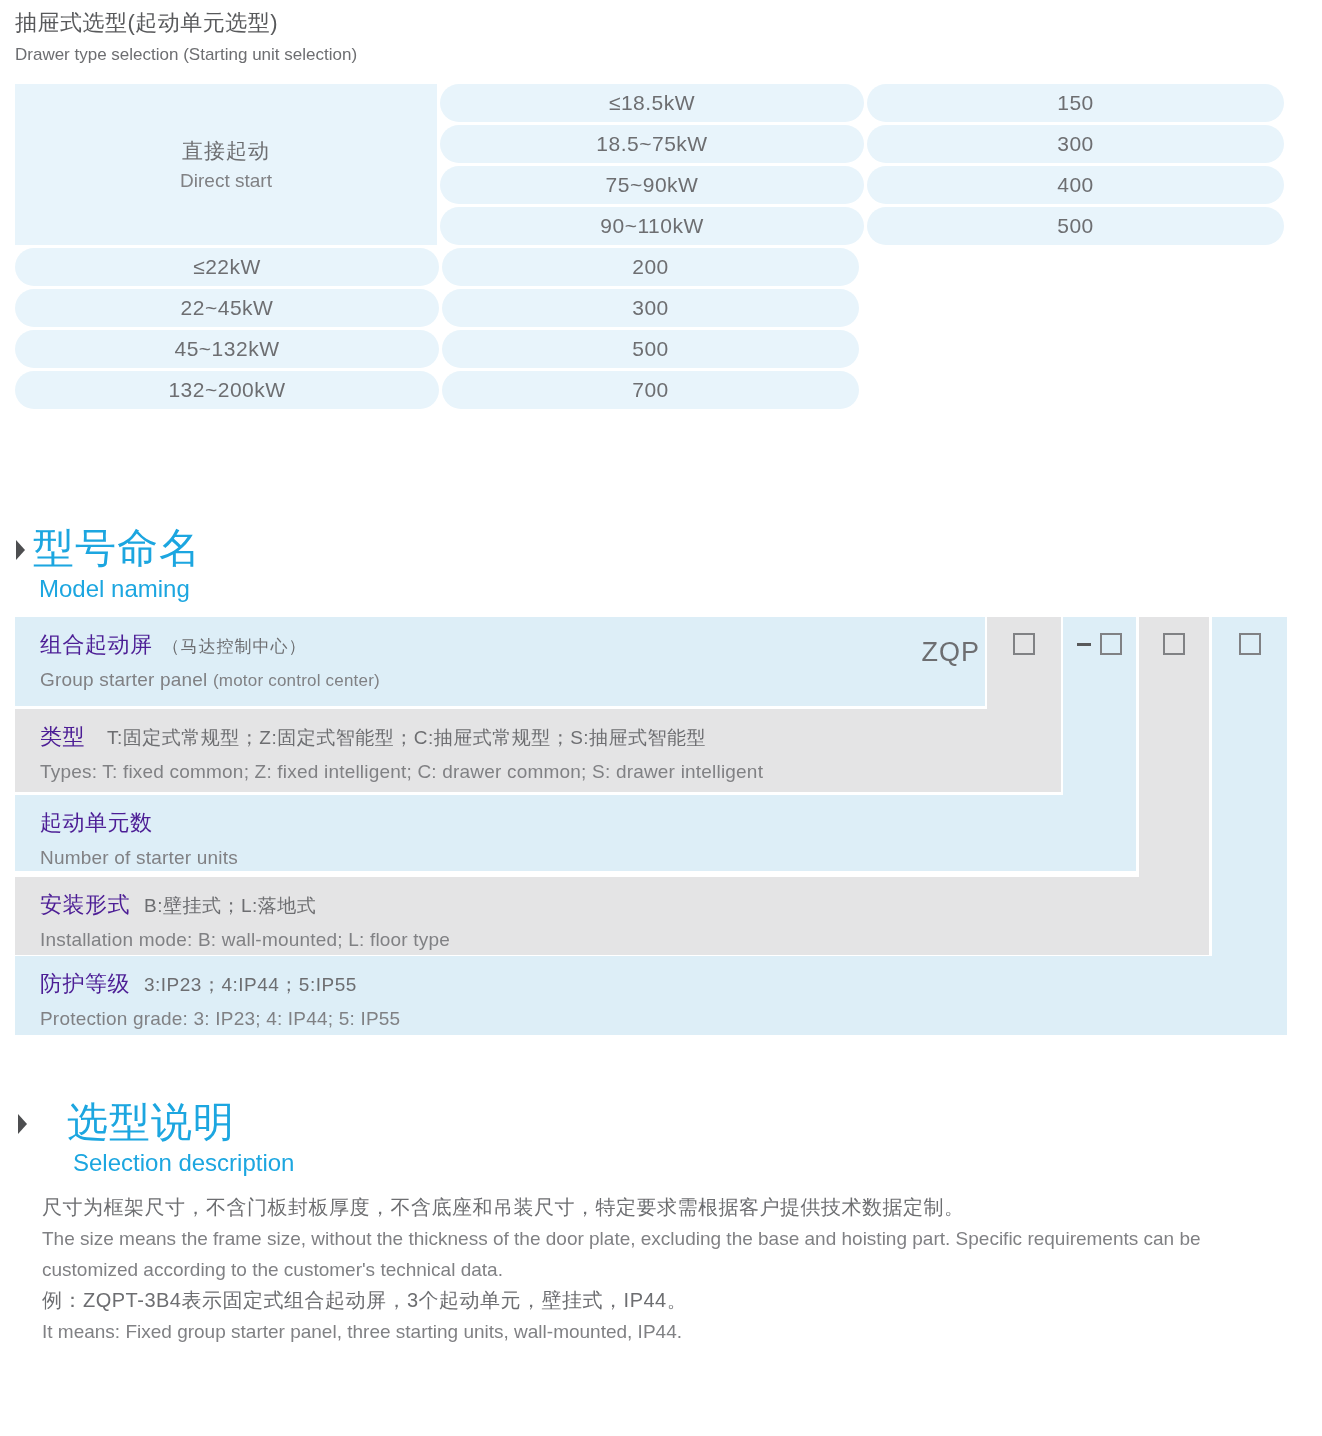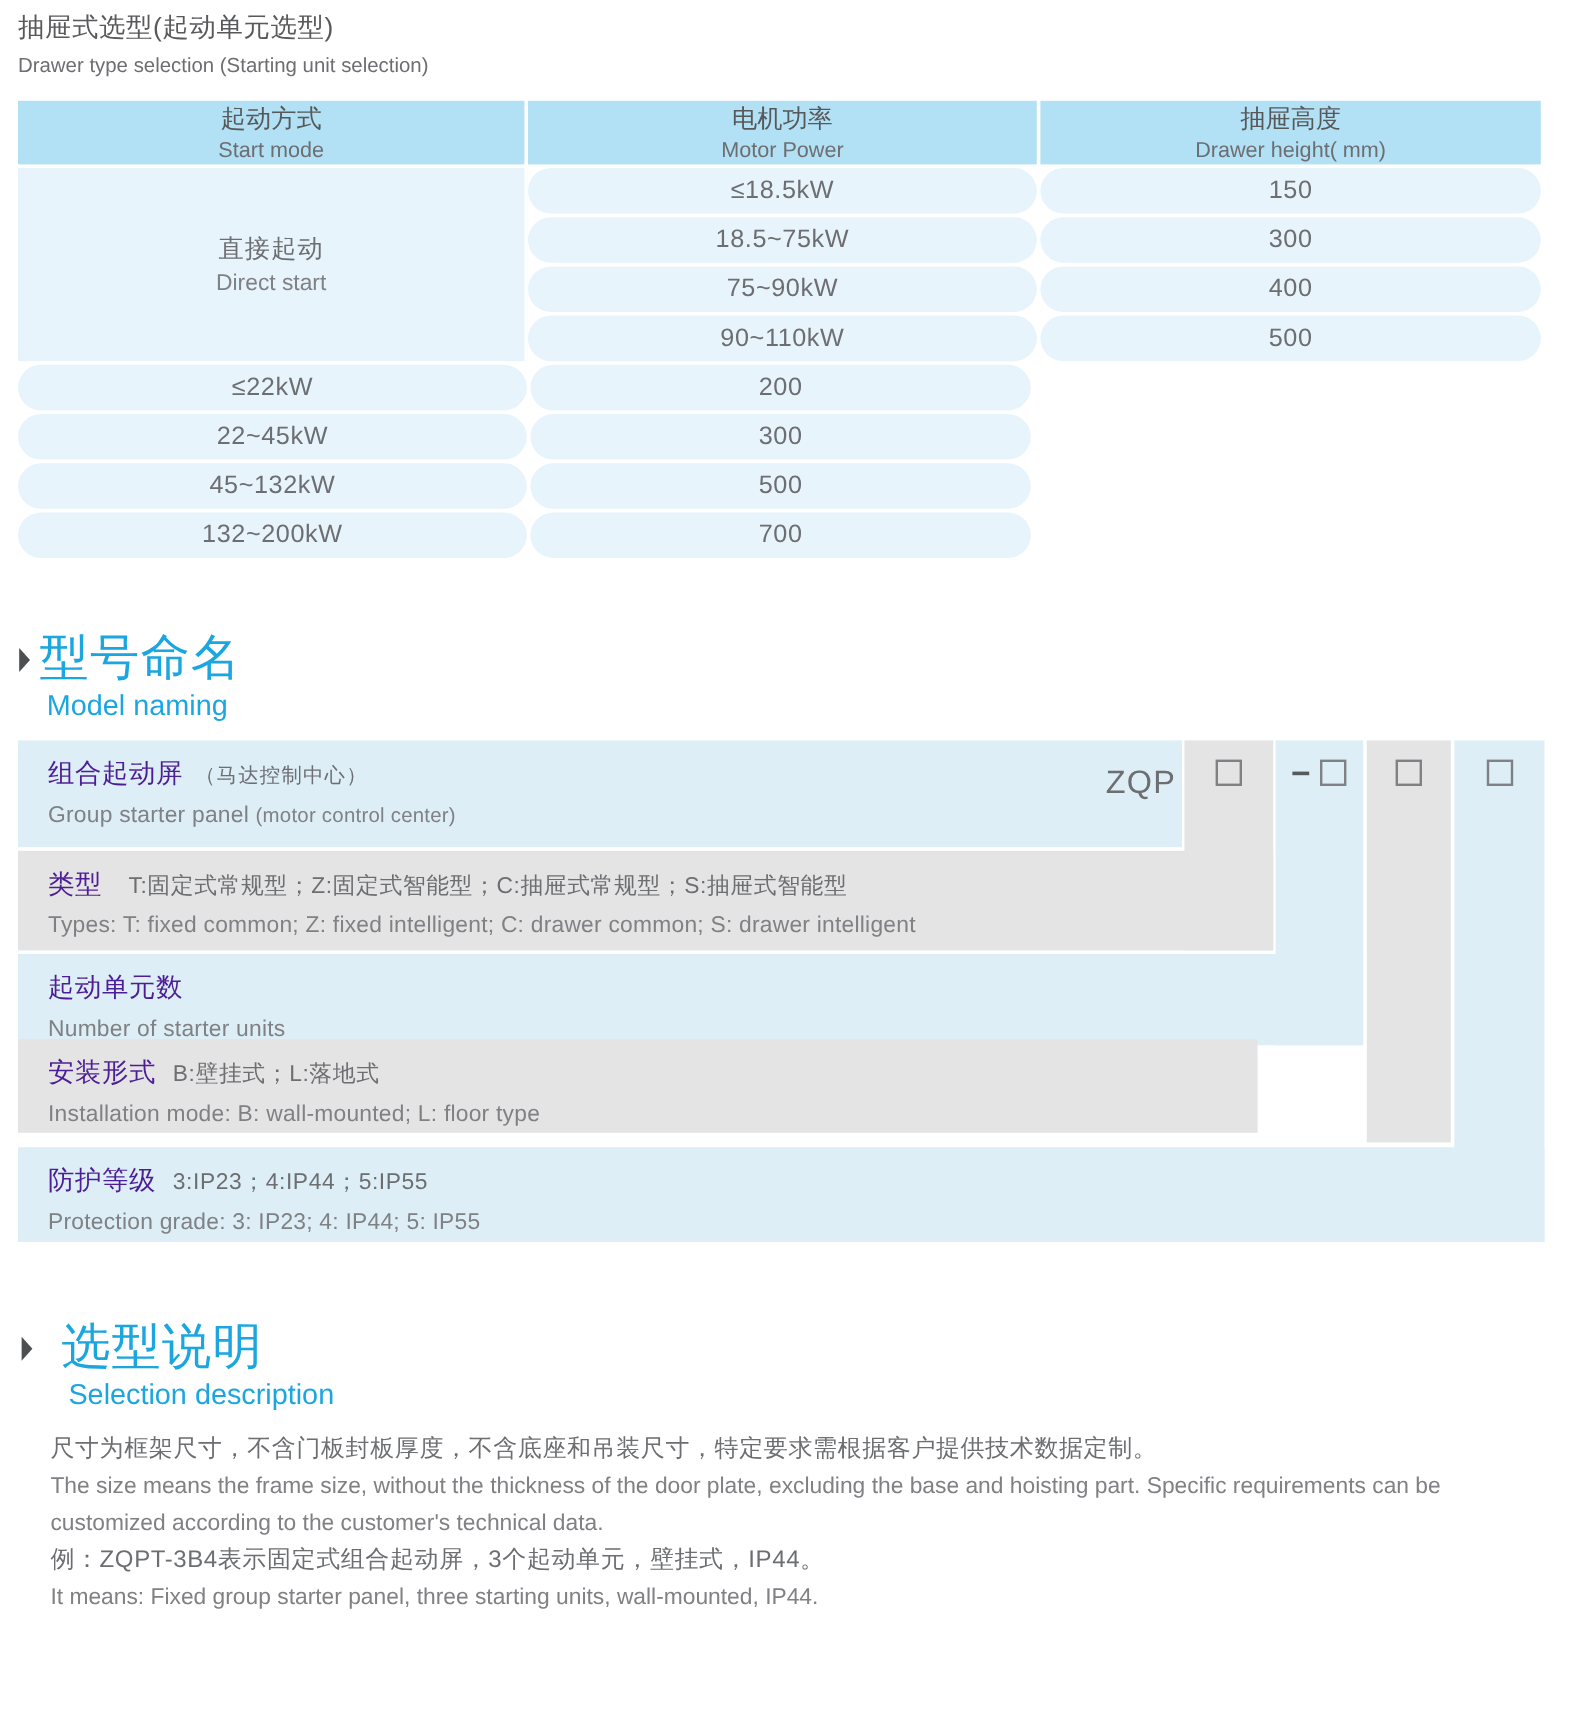--- a/index.html
+++ b/index.html
@@ -28,32 +28,32 @@
   .trow { display:flex; gap:3px; height:38px; }
   .td { background:#e8f4fb; display:flex; align-items:center; justify-content:center; font-size:21px; color:#6d6e71; letter-spacing:0.5px;border-radius:19px; }
 
   
   .sec-head { position:absolute; display:flex; }
   .tri { width:0; height:0; border-left:9px solid #4d4e50; border-top:10px solid transparent; border-bottom:10px solid transparent; margin-top:13px; }
   .sec-zh { font-size:41px; color:#1ca6e0; letter-spacing:1px; line-height:42px; }
   .sec-en { font-size:24px; color:#1ca6e0; margin-top:6px; margin-left:6px; }
   .sec1 { left:16px; top:527px; }
   .sec1 .txt { margin-left:8px; }
-  .sec2 { left:18px; top:1101px; }
+  .sec2 { left:18px; top:1101px;gap:16px; }
   .sec2 .txt { margin-left:24px; }
 
   
   .diagram { position:absolute; left:15px; top:617px; width:1272px; height:419px; }
   .mrow, .mcol { position:absolute; }
   .blue { background:#ddeef7; }
   .gray { background:#e4e4e5; }
   .r1 { left:0; top:0;    width:970px;  height:89px; }
   .r2 { left:0; top:92px; width:1046px; height:83px; }
   .r3 { left:0; top:178px; width:1121px; height:76px; }
-  .r4 { left:0; top:249px; width:1033px; height:78px; }
+  .r4 { left:0; top:260px; width:1194px; height:78px; }
   .r5 { left:0; top:339px; width:1272px; height:79px; }
   .c1 { left:972px;  top:0; width:74px; height:175px; }
   .c2 { left:1048px; top:0; width:73px; height:254px; }
   .c3 { left:1124px; top:0; width:70px; height:335px; }
   .c4 { left:1197px; top:0; width:75px; height:418px; }
   .mcol { display:flex; justify-content:center; align-items:flex-start; padding-top:16px; }
   .code-box { width:22px; height:22px; border:2px solid #808184; background:transparent; display:inline-block; }
   .dash { width:14px; height:3px; background:#58595b; margin-top:10px; margin-right:9px; }
   .mtext { padding:13px 0 0 25px; }
   .r3 .mtext, .r4 .mtext { }
@@ -74,34 +74,20 @@
 <body>
 
 <div class="doc">
 
   <div class="top-title">
     <div class="zh">抽屉式选型(起动单元选型)</div>
     <div class="en">Drawer type selection (Starting unit selection)</div>
   </div>
 
   <div class="sel-table">
-    <div class="thead">
-      <div class="th w1">
-        <div class="zh">起动方式</div>
-        <div class="en">Start mode</div>
-      </div>
-      <div class="th w2">
-        <div class="zh">电机功率</div>
-        <div class="en">Motor Power</div>
-      </div>
-      <div class="th w3">
-        <div class="zh">抽屉高度</div>
-        <div class="en">Drawer height( mm)</div>
-      </div>
-    </div>
 
     <div class="tgroup">
       <div class="mode-cell">
         <div class="zh">直接起动</div>
         <div class="en">Direct start</div>
       </div>
       <div class="rows">
         <div class="trow">
           <div class="td w2">≤18.5kW</div>
           <div class="td w3">150</div>

